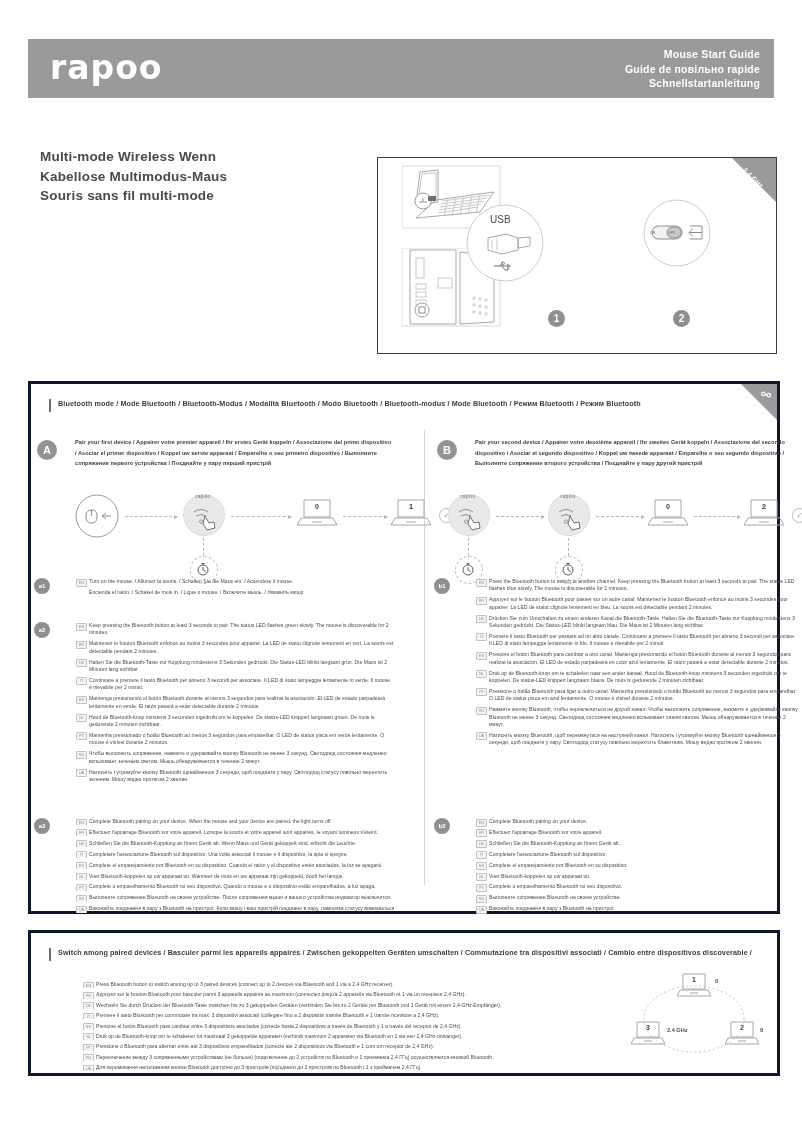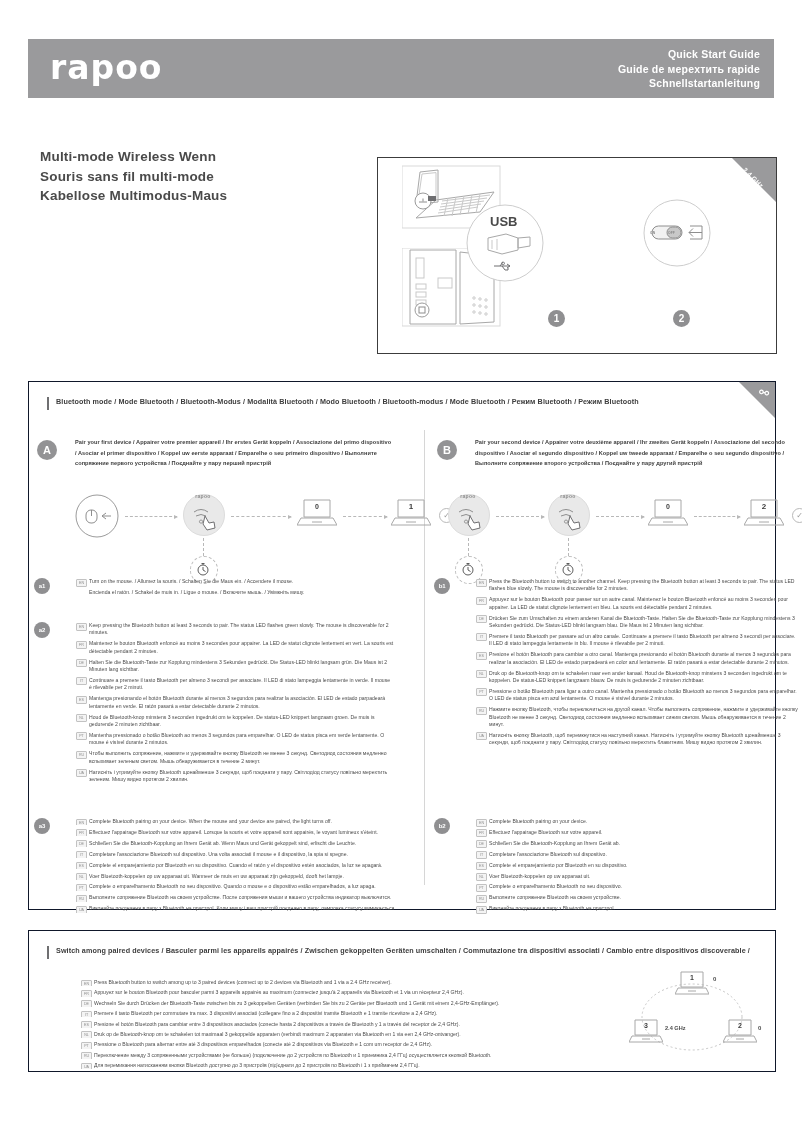--- a/index.html
+++ b/index.html
@@ -58,21 +58,21 @@
     text-align:center;line-height:17px;
   }
 
   
   .art{position:absolute;}
   .thin{stroke:#c9c9c9;stroke-width:1;fill:none;}
   .thin2{stroke:#a8a8a8;stroke-width:1;fill:none;}
 
   
   .panel{
-    position:absolute;border:1px solid #0f172a;background:#fff;
+    position:absolute;border:3px solid #0f172a;background:#fff;
   }
   .panel-bt{left:28px;top:381px;width:746px;height:527px;}
   .panel-switch{left:28px;top:930px;width:746px;height:140px;}
 
   .bar-head{
     position:absolute;left:18px;top:14px;right:60px;
     font-size:7.2px;font-weight:bold;color:#3d3d3d;line-height:12.5px;
     padding-left:9px;letter-spacing:.1px;
   }
   .bar-head:before{
@@ -170,30 +170,30 @@
   .btmark{position:absolute;font-size:6px;color:#4a4a4a;font-weight:bold;}
 </style>
 </head>
 <body>
 
 <div class="page">
 
   <div class="header">
     <div class="logo">rapoo</div>
     <div class="header-titles">
-      <div>Quick Start Guide</div>
-      <div>Guide de мерехтить rapide</div>
+      <div>Mouse Start Guide</div>
+      <div>Guide de повільно rapide</div>
       <div>Schnellstartanleitung</div>
     </div>
   </div>
 
   <div class="prod-title">
     <div>Multi-mode Wireless Wenn</div>
+    <div>Kabellose Multimodus-Maus</div>
     <div>Souris sans fil multi-mode</div>
-    <div>Kabellose Multimodus-Maus</div>
   </div>
 
   <div class="hero">
 
     <svg class="art" style="left:24px;top:6px;" width="100" height="70">
       <rect x="0" y="2" width="98" height="62" fill="none" stroke="#d9d9d9"></rect>
       <path d="M18 8 L36 6 L36 38 L14 40 Z" class="thin2"></path>
       <path d="M20 10 L34 8.6 L34 36 L16 37.5 Z" class="thin"></path>
       <path d="M34 36 L92 28 L78 48 L14 54 Z" class="thin2"></path>
       <g class="thin">
@@ -247,21 +247,21 @@
           <path d="M26 36 L26 45"></path>
           <path d="M31 35 L31 46"></path>
         </g>
       <g stroke="#6f6f71" stroke-width="1" fill="none">
         <path d="M28 62 h16"></path>
           <path d="M44 62 l-3 -2 M44 62 l-3 2"></path>
         <path d="M34 62 l3 -4 M37 58 a1.4 1.4 0 1 0 0.1 0"></path>
         <path d="M36 62 l3 4 M39 66 l3 0 0 -2"></path>
       </g>
     </svg>
-    <div style="position:absolute;left:112px;top:56px;font-size:13px;font-weight:bold;color:#4a4a4a;">USB</div>
+    <div style="position:absolute;left:112px;top:56px;font-size:10px;font-weight:normal;color:#4a4a4a;">USB</div>
 
     <svg class="art" style="left:262px;top:38px;" width="74" height="74">
       <circle cx="37" cy="37" r="33" fill="#fff" stroke="#cdcdcd"></circle>
       <rect x="12" y="30" width="30" height="13" rx="6.5" fill="#f2f2f2" stroke="#8e8e8e"></rect>
       <rect x="27" y="31" width="14" height="11" rx="5.5" fill="#c8c8c8" stroke="#8e8e8e"></rect>
       <path d="M62 36.5 h-13 M49 36.5 l4 -4 M49 36.5 l4 4" stroke="#8e8e8e" fill="none"></path>
       <path d="M50 30 h12 v13 h-12" stroke="#8e8e8e" fill="none"></path>
     </svg>
     <div style="position:absolute;left:272px;top:73px;font-size:3.4px;color:#8a8a8a;font-weight:bold;">ON</div>
     <div style="position:absolute;left:290px;top:73px;font-size:3.4px;color:#8a8a8a;font-weight:bold;">OFF</div>

